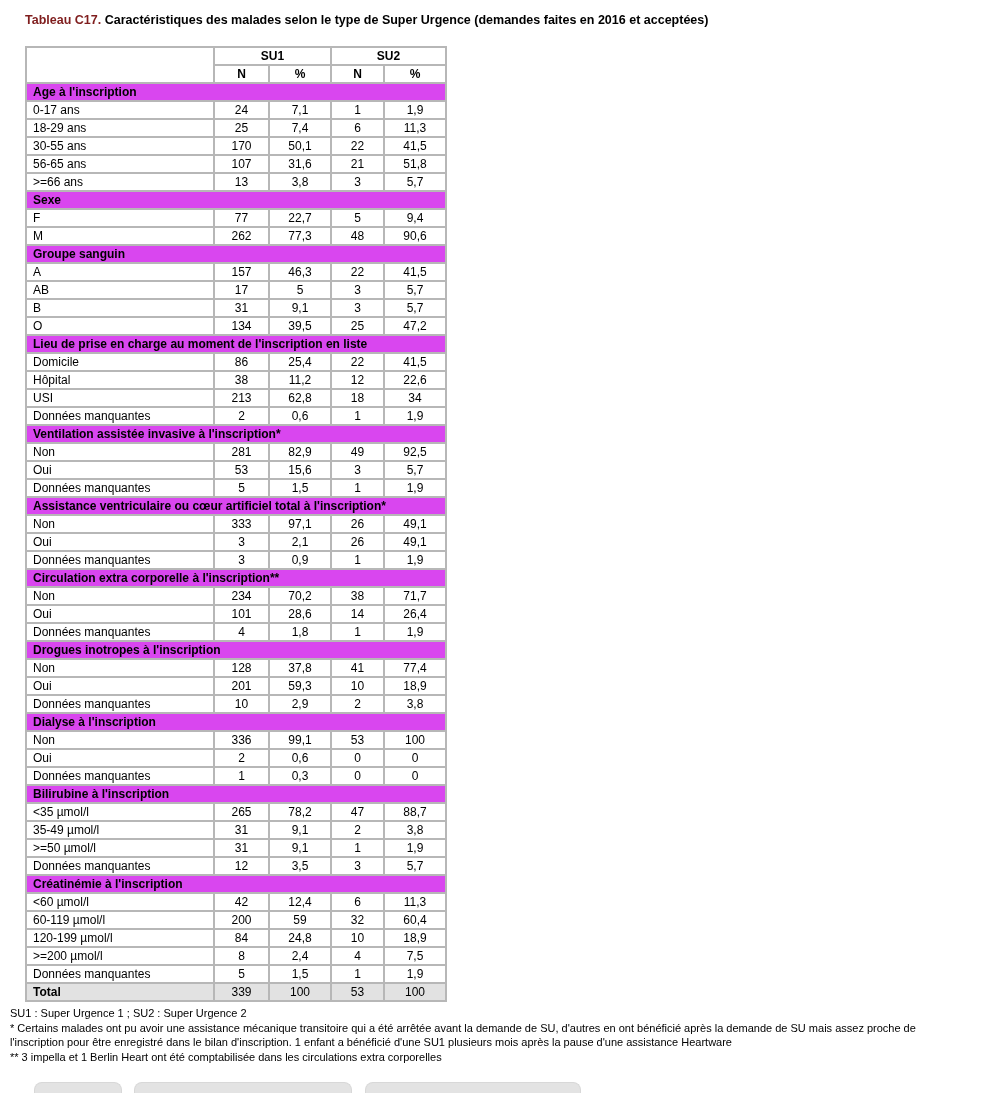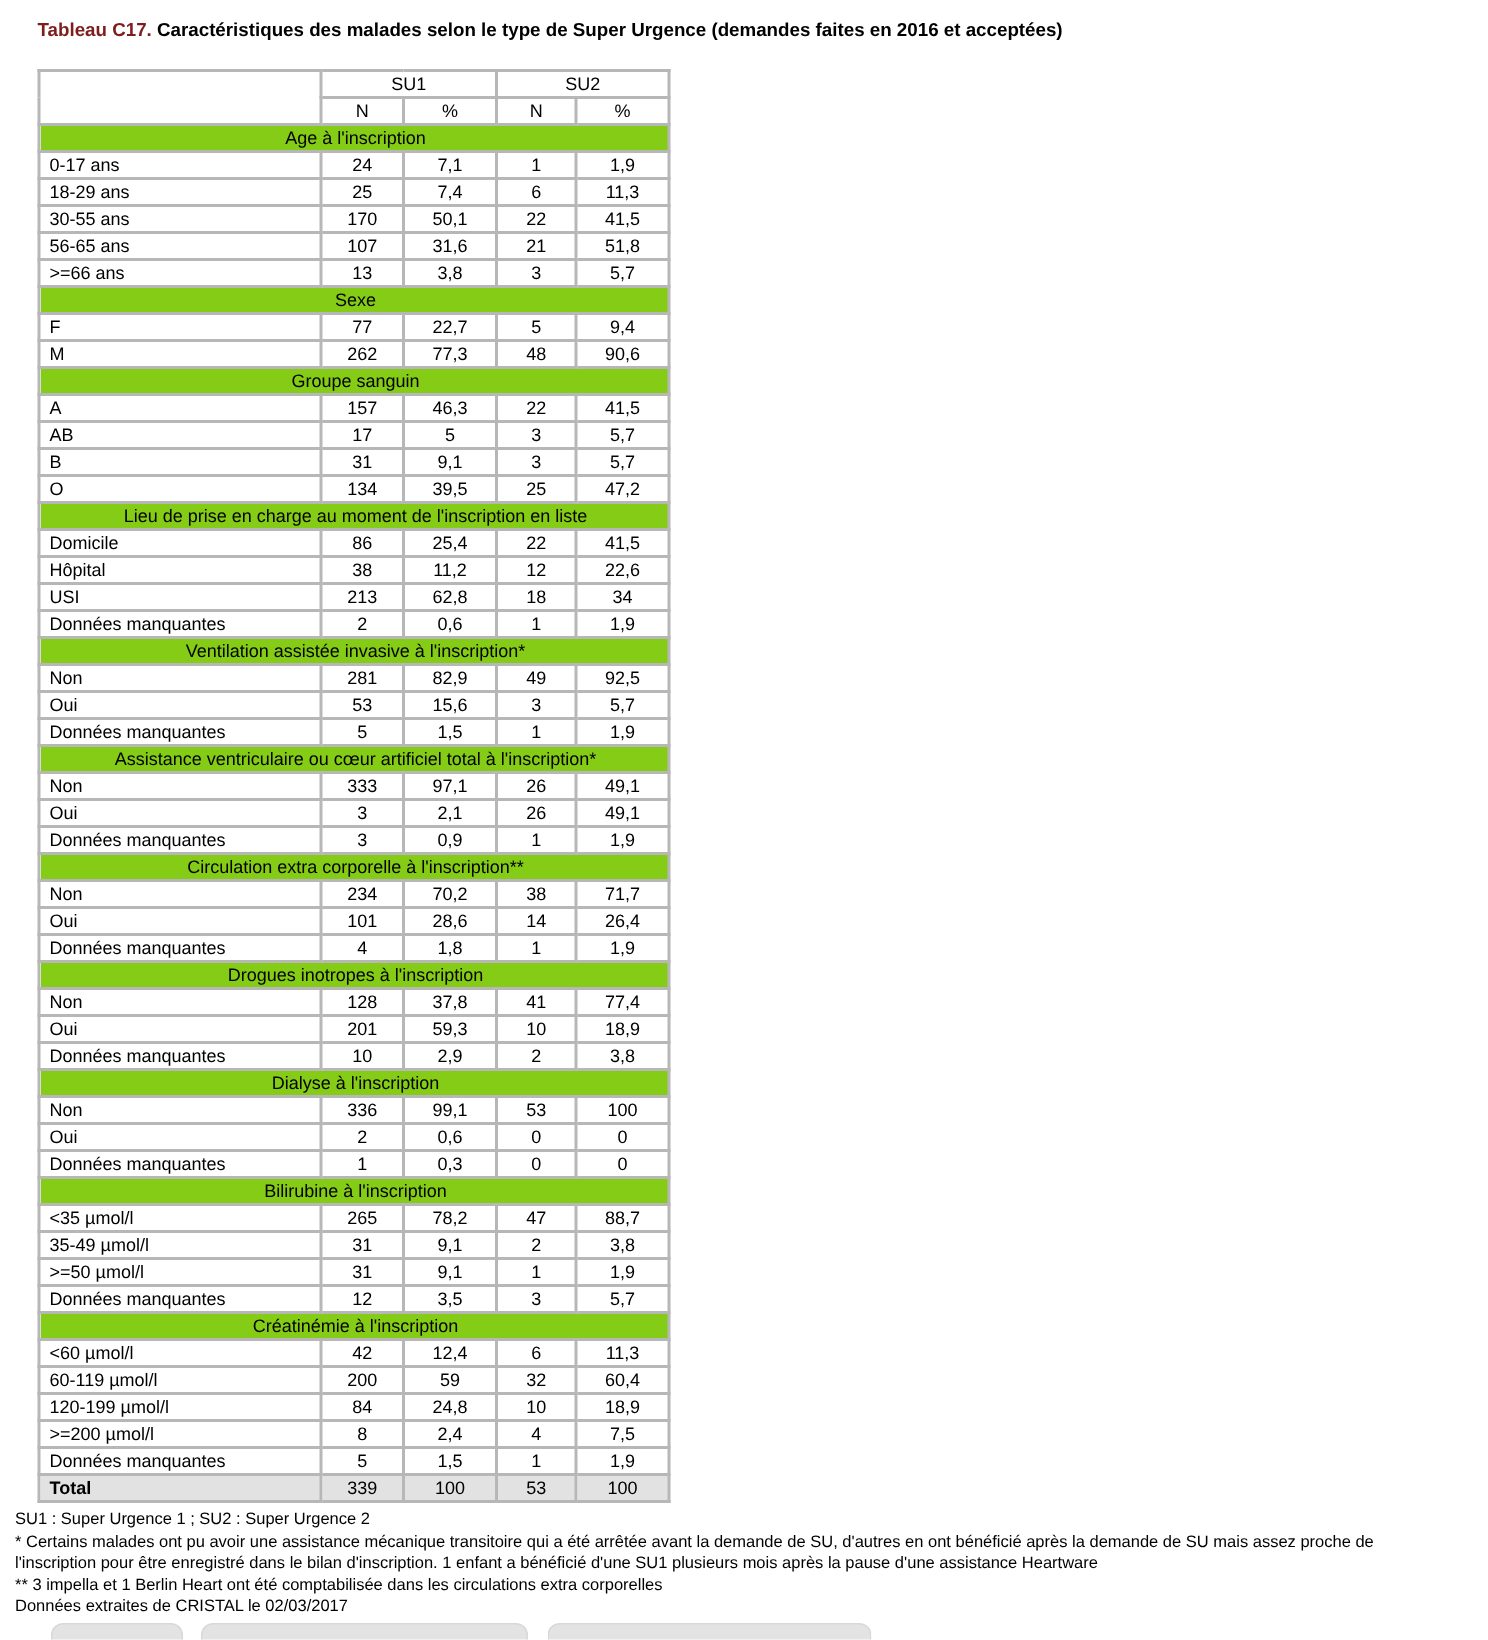--- a/index.html
+++ b/index.html
@@ -20,24 +20,24 @@
     width:420px; table-layout:fixed;
     border-collapse:collapse;
   }
   table.su th, table.su td {
     border:2px solid #b7b7b7;
     background:#ffffff;
     font-size:12px; line-height:16px; height:16px;
     padding:0 4px; text-align:center; vertical-align:middle;
     white-space:nowrap; overflow:hidden;
   }
-  table.su th { font-weight:normal; }
+  table.su th { font-weight:bold; }
   table.su td.section-cell {
-    text-align:center; font-weight:normal;
-    background:#84cc16; padding-left:6px;
+    text-align:left; font-weight:bold;
+    background:#d946ef; padding-left:6px;
   }
   table.su td.row-label { text-align:left; padding-left:6px; }
   table.su tr.total-row td { font-weight:normal; background:#e2e2e2; }
   table.su tr.total-row td.row-label { font-weight:bold; }
   .footnotes {
     position:absolute; left:10px; top:1006px; width:952px;
     font-size:11px; line-height:14.5px;
   }
   .footnotes p { margin:0; }
   .pbtn {
@@ -390,18 +390,17 @@
         <td>53</td>
         <td>100</td>
       </tr>
     </tbody>
 </table>
 
 <div class="footnotes">
   <p>SU1 : Super Urgence 1 ; SU2 : Super Urgence 2</p>
   <p>* Certains malades ont pu avoir une assistance mécanique transitoire qui a été arrêtée avant la demande de SU, d'autres en ont bénéficié après la demande de SU mais assez proche de l'inscription pour être enregistré dans le bilan d'inscription. 1 enfant a bénéficié d'une SU1 plusieurs mois après la pause d'une assistance Heartware</p>
   <p>** 3 impella et 1 Berlin Heart ont été comptabilisée dans les circulations extra corporelles</p>
-  <p>Données extraites de CRISTAL le 02/03/2017</p>
 </div>
 
 <div class="pbtn b1"></div>
 <div class="pbtn b2"></div>
 <div class="pbtn b3"></div>
 
 </body></html>

